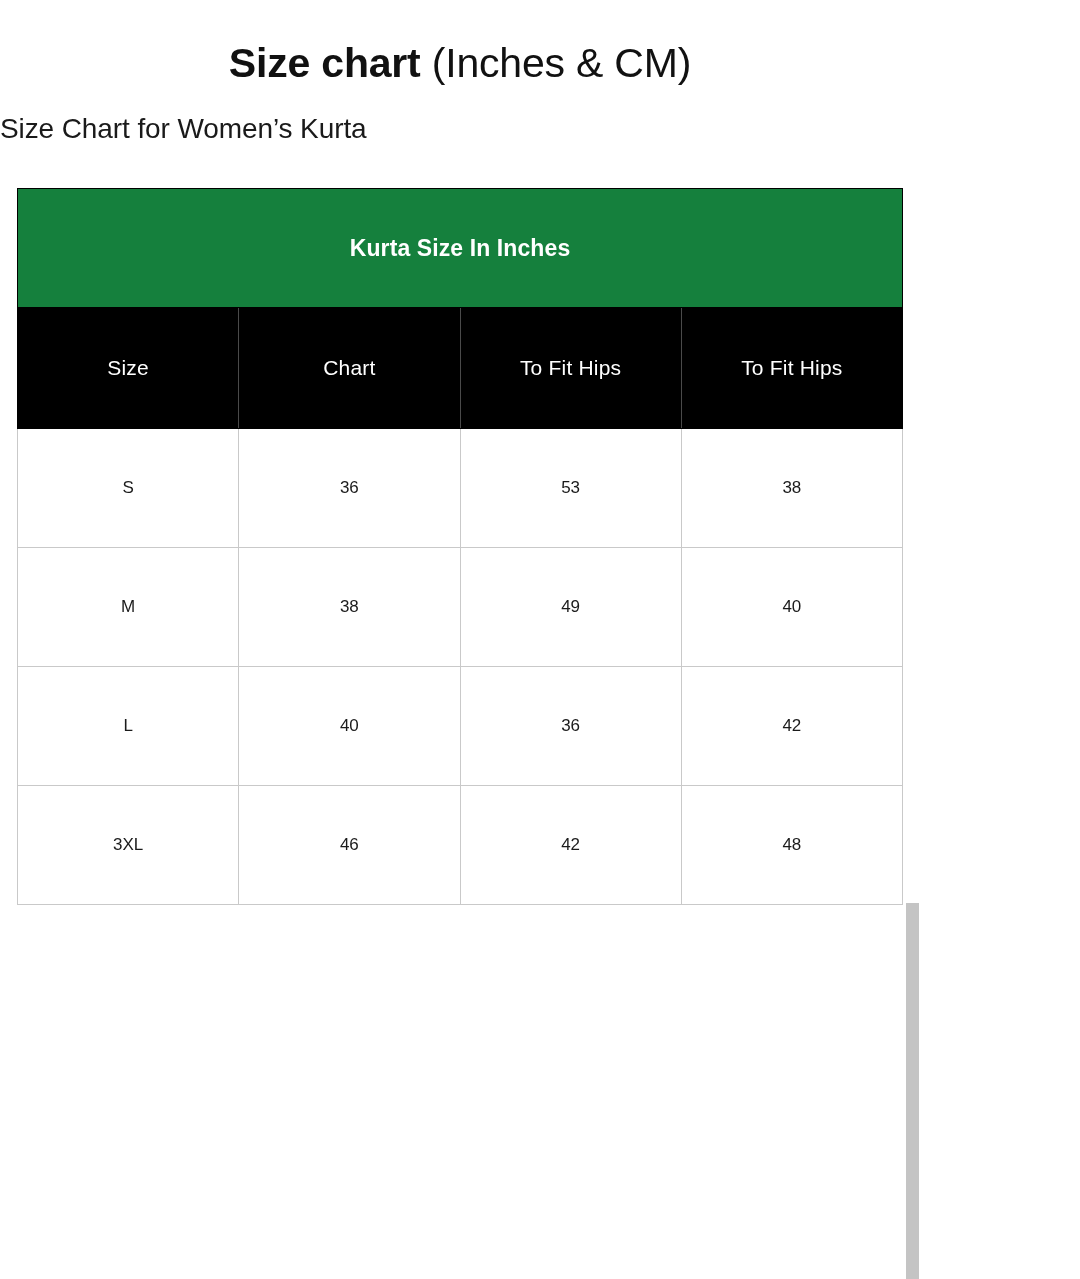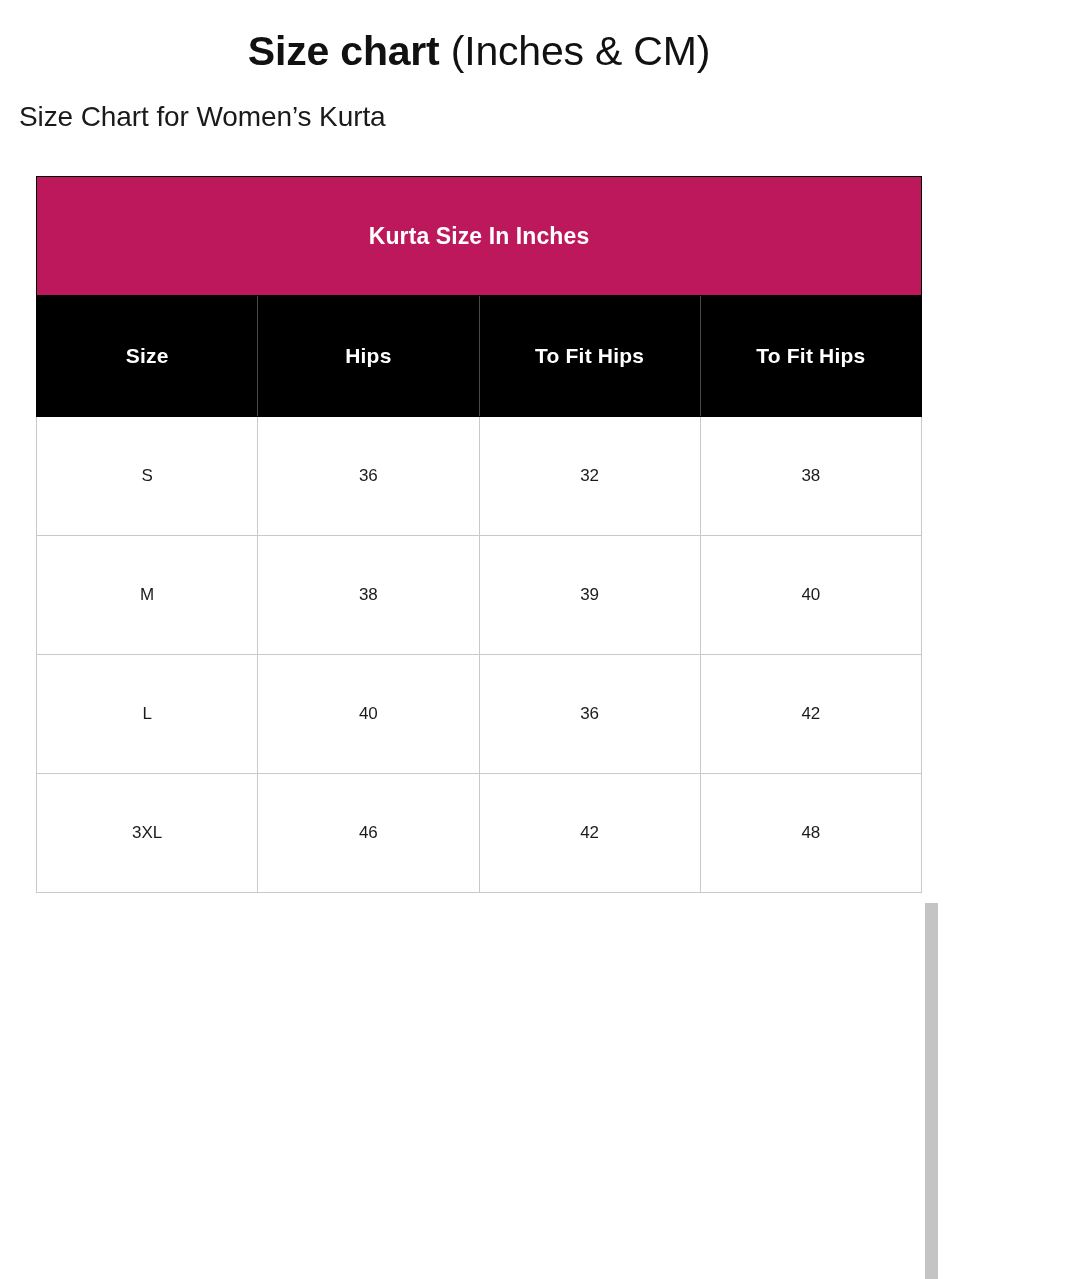--- a/index.html
+++ b/index.html
@@ -12,23 +12,22 @@
     height: 1279px;
     font-family: "Liberation Sans", sans-serif;
     color: #111111;
     position: relative;
     overflow: hidden;
   }
   .page {
     width: 920px;
     height: 1279px;
     box-sizing: border-box;
-    padding: 16px 0 0 0;
+    padding: 28px 0 0 0;
     position: relative;
-    margin-left: 19px;
   }
   .title {
     text-align: center;
     font-size: 41px;
     line-height: 1.15;
     margin: 12px 0 0 0;
     font-weight: 400;
     color: #111111;
     letter-spacing: -0.2px;
   }
@@ -50,33 +49,33 @@
     width: 100%;
     border-collapse: collapse;
     table-layout: fixed;
   }
   table.size-table td, table.size-table th {
     border: 1px solid #c9c9c9;
     text-align: center;
     vertical-align: middle;
   }
   .banner-cell {
-    background: #be185d;
+    background: #15803d;
     color: #ffffff;
     font-size: 23px;
     font-weight: 700;
     height: 116px;
     border: 1px solid #000000 !important;
     letter-spacing: 0.1px;
   }
   .head-cell {
     background: #000000;
     color: #ffffff;
     font-size: 21px;
-    font-weight: 700;
+    font-weight: 400;
     height: 118px;
     border-top: 1px solid #3a3a3a !important;
     border-bottom: 1px solid #000 !important;
     border-left: 1px solid #4a4a4a !important;
     border-right: 1px solid #4a4a4a !important;
     letter-spacing: 0.2px;
   }
   .head-cell:first-child { border-left: 1px solid #000 !important; }
   .head-cell:last-child { border-right: 1px solid #000 !important; }
   .body-cell {
@@ -120,35 +119,35 @@
   <div class="subtitle">Size Chart for Women’s Kurta</div>
 
   <div class="table-wrap">
     <table class="size-table">
       <tbody>
         <tr>
           <td class="banner-cell" colspan="4">Kurta Size In Inches</td>
         </tr>
         <tr>
           <th class="head-cell col-size">Size</th>
-          <th class="head-cell col-bust">Hips</th>
+          <th class="head-cell col-bust">Chart</th>
           <th class="head-cell col-waist">To Fit Hips</th>
           <th class="head-cell col-hips">To Fit Hips</th>
         </tr>
 
         <tr>
           <td class="body-cell">S</td>
           <td class="body-cell">36</td>
-          <td class="body-cell">32</td>
+          <td class="body-cell">53</td>
           <td class="body-cell">38</td>
         </tr>
         <tr>
           <td class="body-cell">M</td>
           <td class="body-cell">38</td>
-          <td class="body-cell">39</td>
+          <td class="body-cell">49</td>
           <td class="body-cell">40</td>
         </tr>
         <tr>
           <td class="body-cell">L</td>
           <td class="body-cell">40</td>
           <td class="body-cell">36</td>
           <td class="body-cell">42</td>
         </tr>
         <tr>
           <td class="body-cell">3XL</td>

